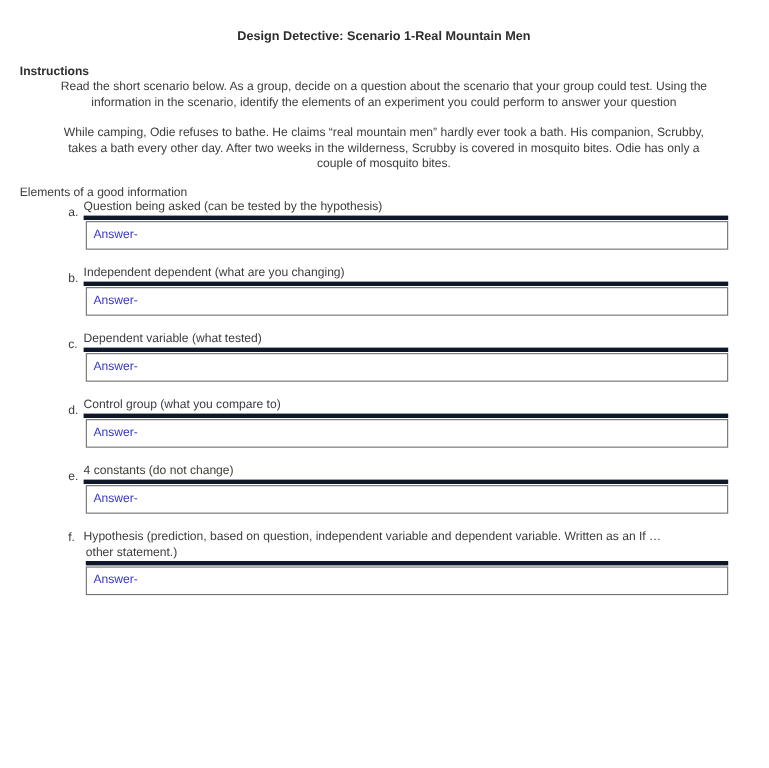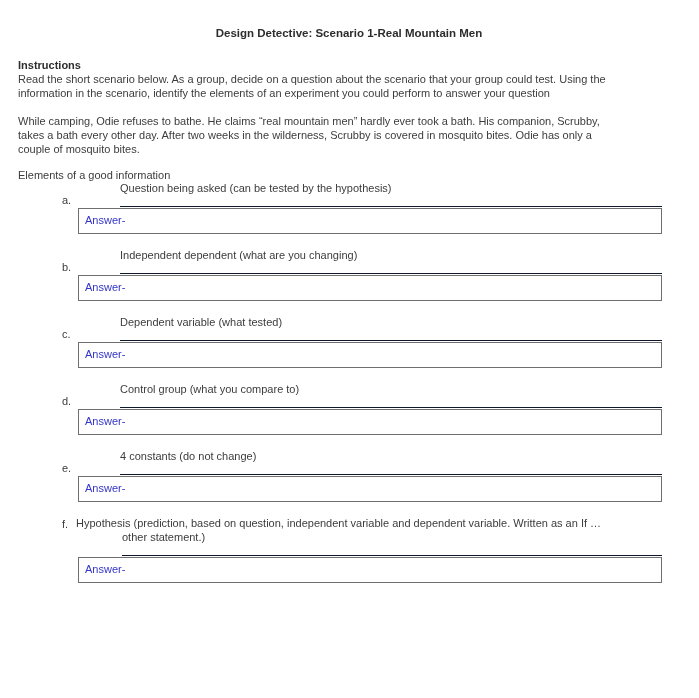--- a/index.html
+++ b/index.html
@@ -30,20 +30,21 @@
     font-weight: bold;
     color: #2d2d2d;
   }
   .instructions-heading {
     margin-top: 18px;
     font-weight: bold;
     color: #2d2d2d;
   }
   .para {
     white-space: pre-line;
+    text-align: center;
   }
   .scenario {
     margin-top: 14px;
   }
   .section-heading {
     margin-top: 12px;
   }
   .items {
     margin-top: 0;
   }
@@ -60,23 +61,22 @@
   }
   .item-label-row.second-line {
     margin-left: 16px;
     width: 584px;
   }
   .item-prefix {
     flex: 0 0 14px;
   }
   .label-underlined {
     flex: 1 1 auto;
-    border-bottom: 1px solid #0f172a;
-    padding-bottom: 11px;
-    margin-left: 44px;
+    border-bottom: 4px solid #0f172a;
+    padding-bottom: 1px;
   }
   .label-plain {
     flex: 1 1 auto;
     padding-bottom: 1px;
   }
   .answer-box {
     box-sizing: border-box;
     margin-left: 16px;
     margin-top: 1px;
     width: 584px;

